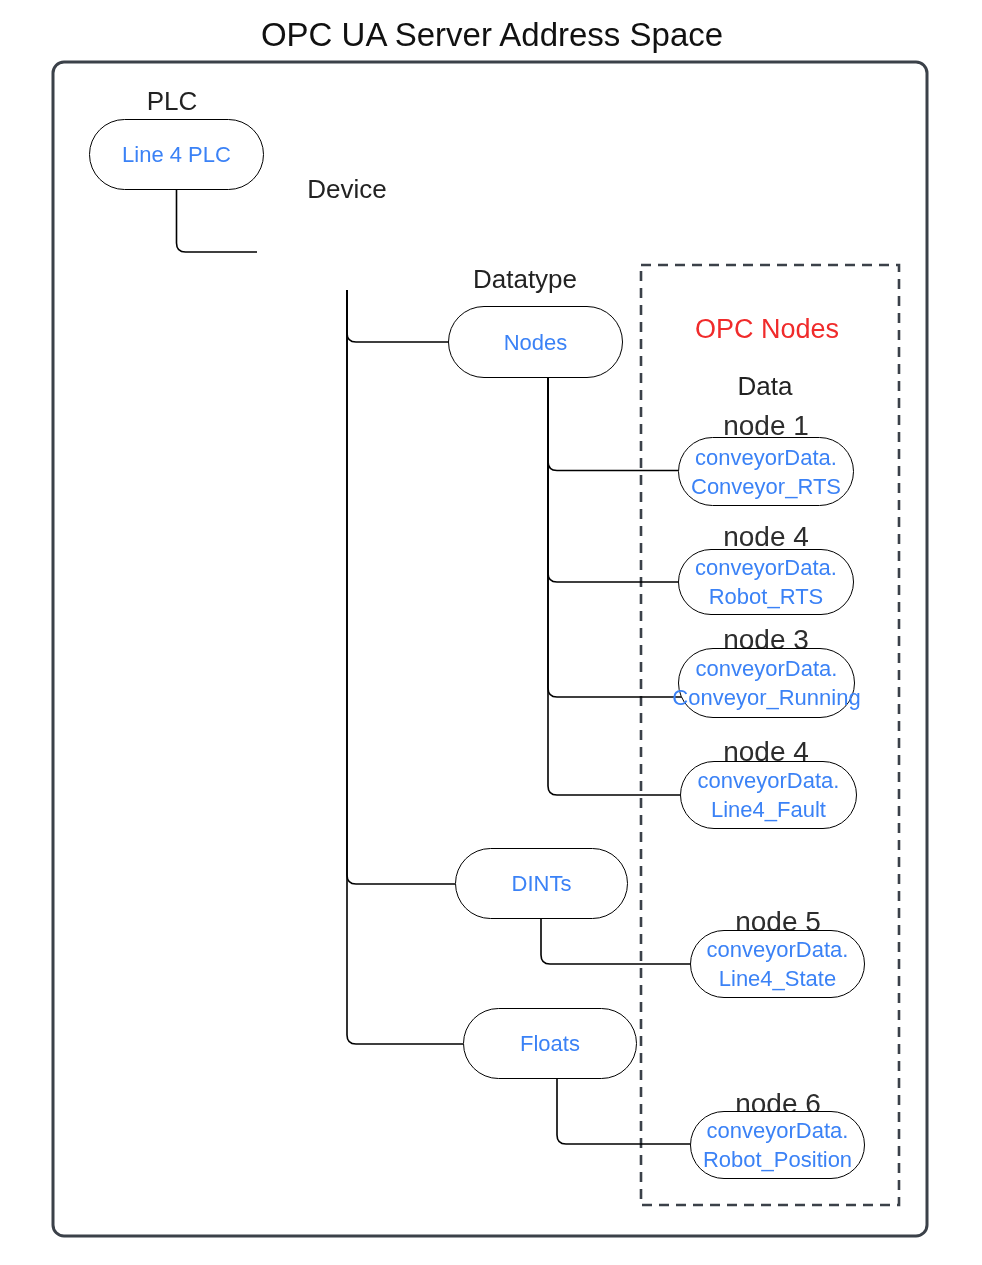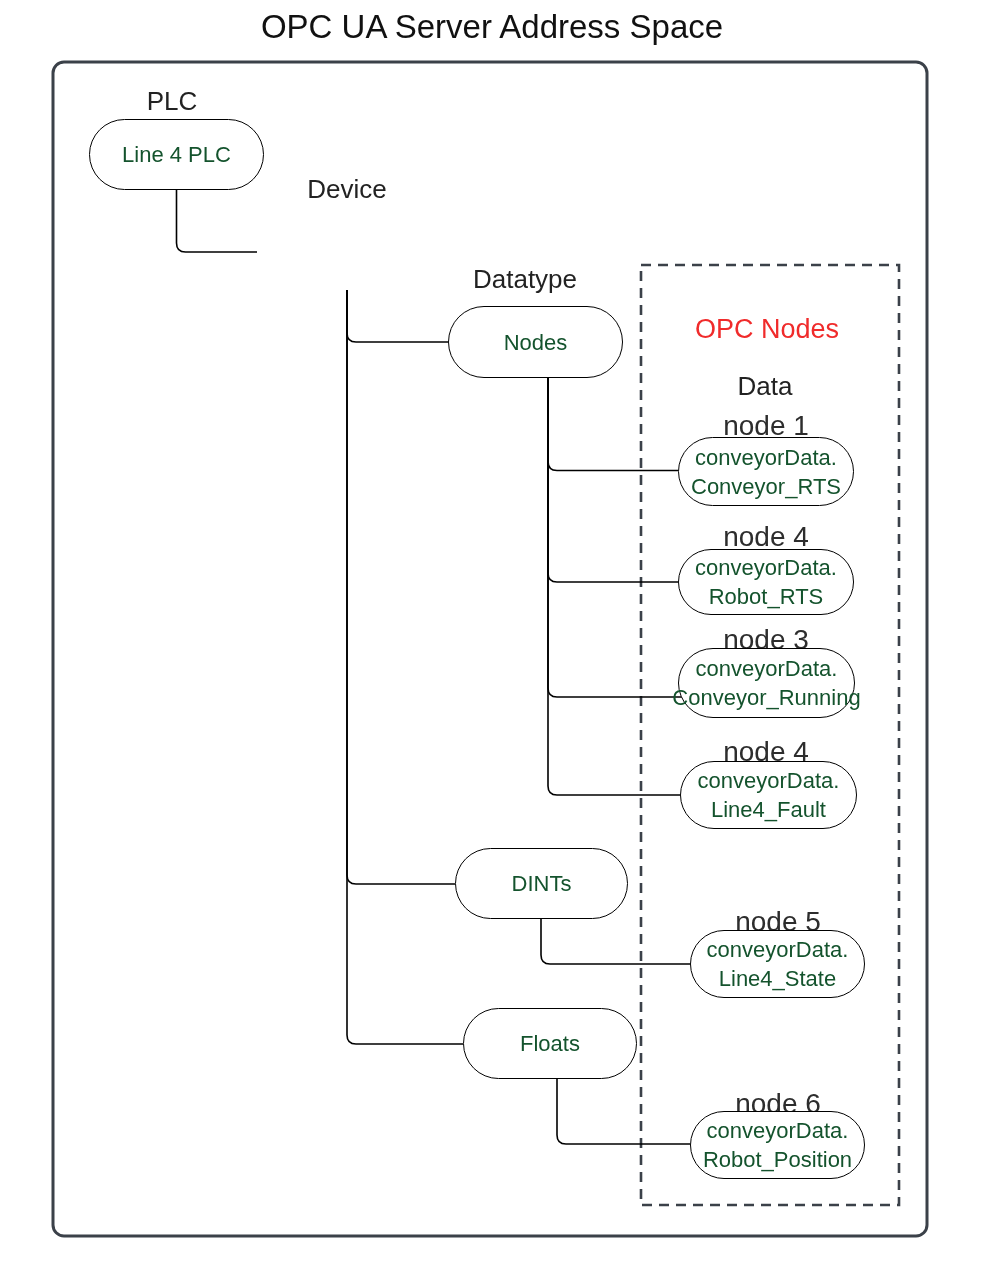--- a/index.html
+++ b/index.html
@@ -10,20 +10,21 @@
     font-family:"Liberation Sans", sans-serif;
     overflow:hidden;
   }
   #wires{position:absolute;left:0;top:0;width:982px;height:1265px;}
   .diagram-title{
     position:absolute;
     transform:translateX(-50%);
     font-size:33px;
     color:#111111;
     white-space:nowrap;
+    margin-top:8px;
   }
   .section-label{
     position:absolute;
     transform:translateX(-50%);
     font-size:26px;
     color:#222222;
     white-space:nowrap;
   }
   .opc-heading{
     position:absolute;
@@ -44,21 +45,21 @@
     box-sizing:border-box;
     border:1.6px solid #000000;
     border-radius:36px;
     background:#ffffff;
     display:flex;
     align-items:center;
     justify-content:center;
     text-align:center;
     font-size:22px;
     line-height:29px;
-    color:#14532d;
+    color:#3b82f6;
     white-space:pre-line;
   }
 </style>
 </head>
 <body>
 
 <div id="canvas">
 
   <svg id="wires" viewBox="0 0 982 1265" xmlns="http://www.w3.org/2000/svg">
 

